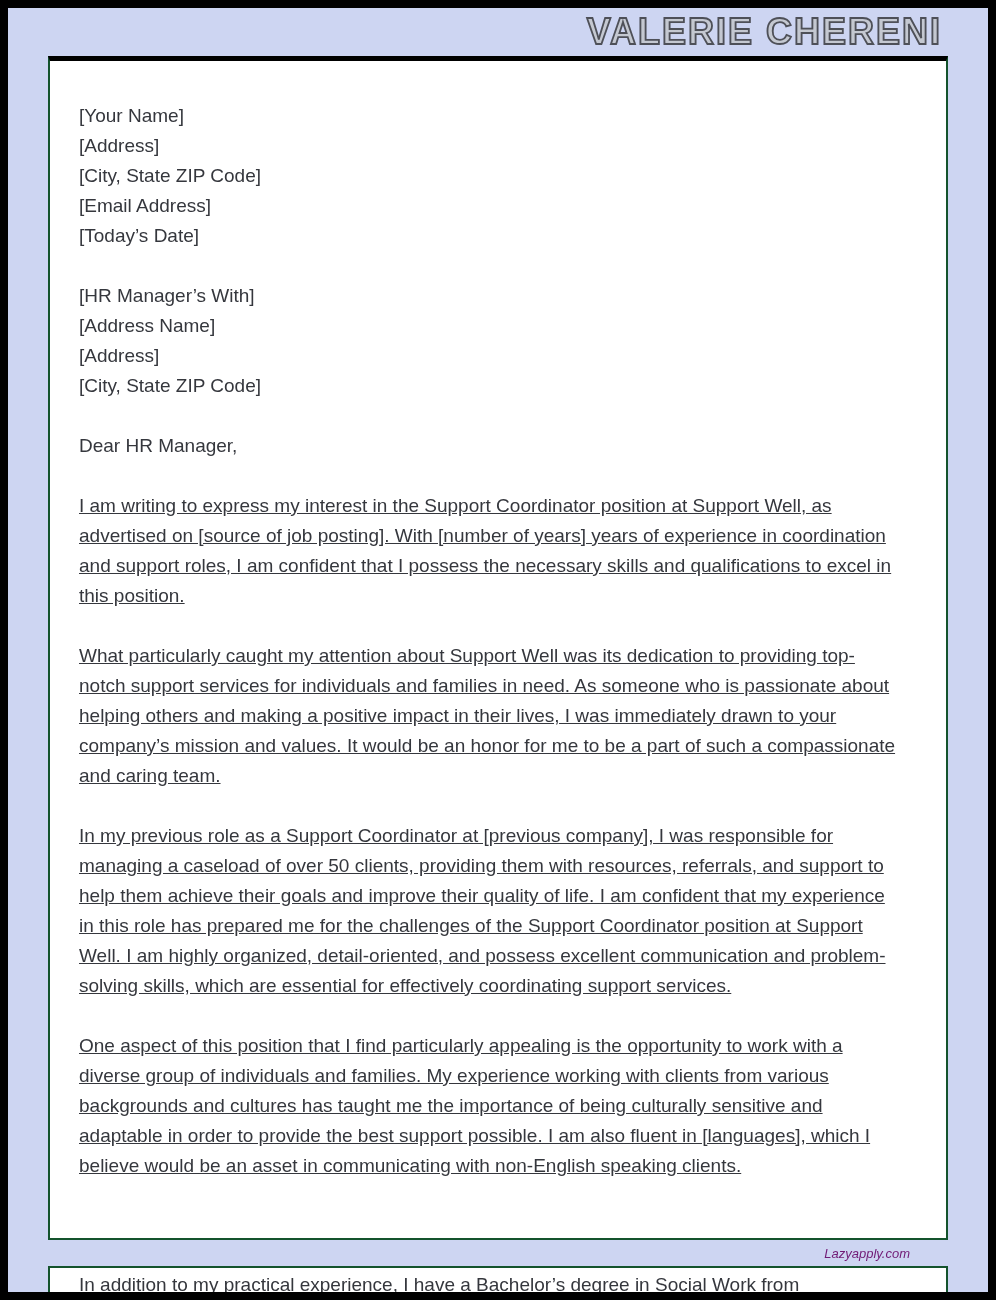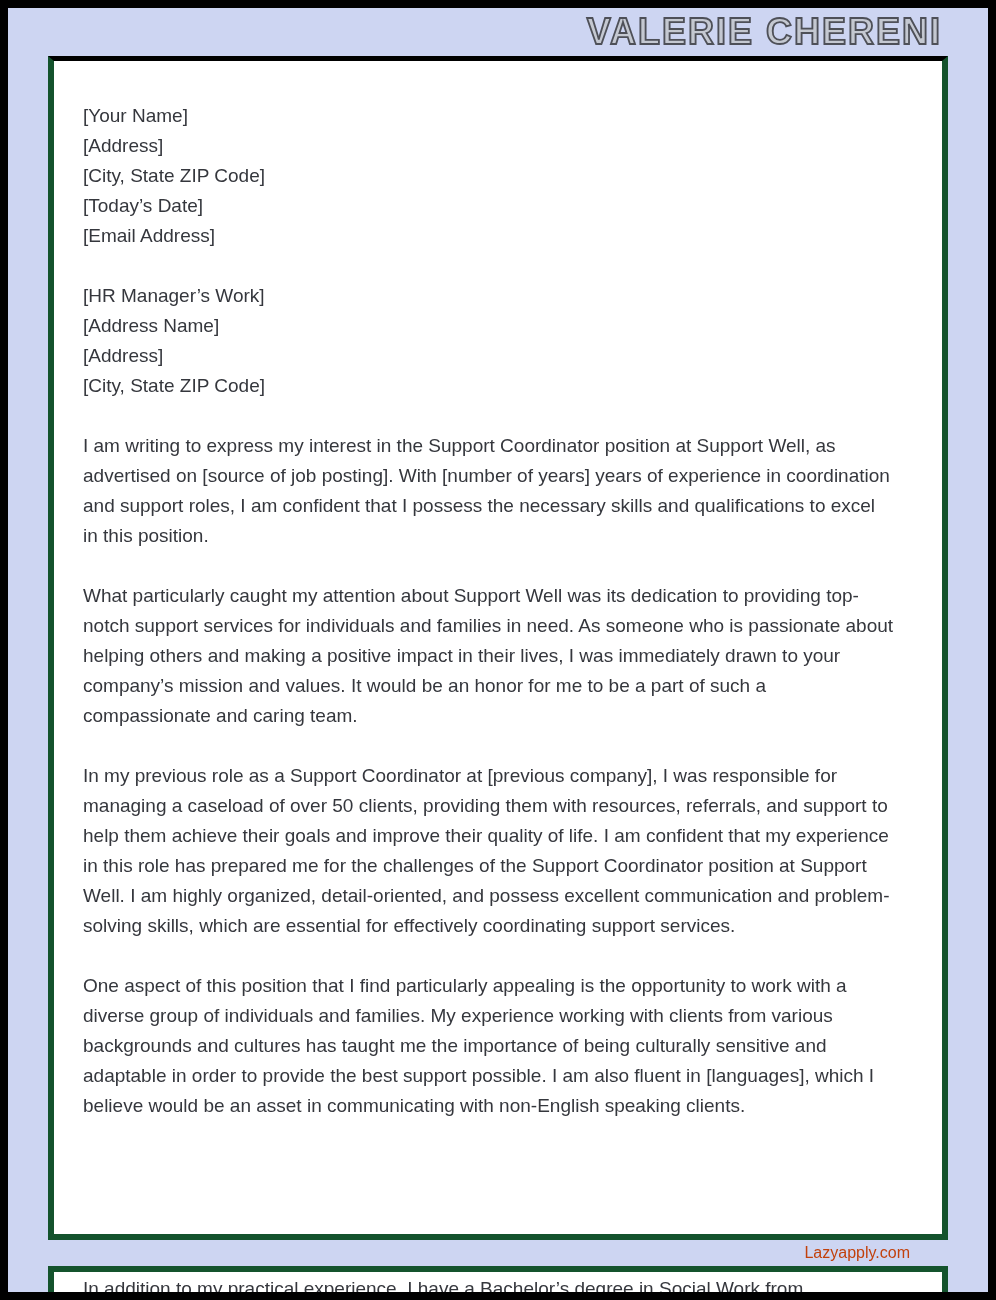--- a/index.html
+++ b/index.html
@@ -39,21 +39,21 @@
     text-transform: uppercase;
     color: #c4c8d1;
     -webkit-text-stroke: 1.8px #4e5058;
     text-shadow: 0 0 1px #4e5058;
     line-height: 1;
   }
   .page {
     box-sizing: border-box;
     margin: 0 40px;
     background: #ffffff;
-    border: 6px solid #14532d;
+    border: 2px solid #14532d;
   }
   .page-1 {
     flex: 0 0 1184px;
     height: 1184px;
     border-top: 5px solid #000;
     overflow: hidden;
   }
   .letter-body {
     padding: 40px 48px 0 29px;
     font-size: 19px;
@@ -61,33 +61,35 @@
     color: #35373d;
   }
   .letter-body p {
     margin: 0;
   }
   .block {
     margin: 0 0 30px;
   }
   .letter-body p.para {
     margin: 0 0 30px;
+    text-decoration: underline;
   }
   .page-gap {
     flex: 0 0 26px;
     height: 26px;
     display: flex;
     align-items: center;
     justify-content: flex-end;
     padding-right: 78px;
   }
   .watermark {
-    font-size: 16px;
-    color: #c2410c;
+    font-size: 13px;
+    color: #701a75;
     cursor: pointer;
+    font-style: italic;
   }
   .page-2 {
     flex: 1 1 auto;
     overflow: hidden;
     border-bottom: none;
   }
   .page-2 .letter-body {
     padding-top: 2px;
   }
 </style>
@@ -100,31 +102,34 @@
     <h1 class="brand">VALERIE CHERENI</h1>
   </header>
 
   <section class="page page-1">
     <div class="letter-body">
 
       <div class="block">
         <p>[Your Name]</p>
         <p>[Address]</p>
         <p>[City, State ZIP Code]</p>
+        <p>[Email Address]</p>
         <p>[Today’s Date]</p>
-        <p>[Email Address]</p>
       </div>
 
       <div class="block">
-        <p>[HR Manager’s Work]</p>
+        <p>[HR Manager’s With]</p>
         <p>[Address Name]</p>
         <p>[Address]</p>
         <p>[City, State ZIP Code]</p>
       </div>
 
+      <div class="block">
+        <p>Dear HR Manager,</p>
+      </div>
 
       <p class="para">I am writing to express my interest in the Support Coordinator position at Support Well, as advertised on [source of job posting]. With [number of years] years of experience in coordination and support roles, I am confident that I possess the necessary skills and qualifications to excel in this position.</p>
       <p class="para">What particularly caught my attention about Support Well was its dedication to providing top-notch support services for individuals and families in need. As someone who is passionate about helping others and making a positive impact in their lives, I was immediately drawn to your company’s mission and values. It would be an honor for me to be a part of such a compassionate and caring team.</p>
       <p class="para">In my previous role as a Support Coordinator at [previous company], I was responsible for managing a caseload of over 50 clients, providing them with resources, referrals, and support to help them achieve their goals and improve their quality of life. I am confident that my experience in this role has prepared me for the challenges of the Support Coordinator position at Support Well. I am highly organized, detail-oriented, and possess excellent communication and problem-solving skills, which are essential for effectively coordinating support services.</p>
       <p class="para">One aspect of this position that I find particularly appealing is the opportunity to work with a diverse group of individuals and families. My experience working with clients from various backgrounds and cultures has taught me the importance of being culturally sensitive and adaptable in order to provide the best support possible. I am also fluent in [languages], which I believe would be an asset in communicating with non-English speaking clients.</p>
 
     </div>
   </section>
 
   <div class="page-gap">

